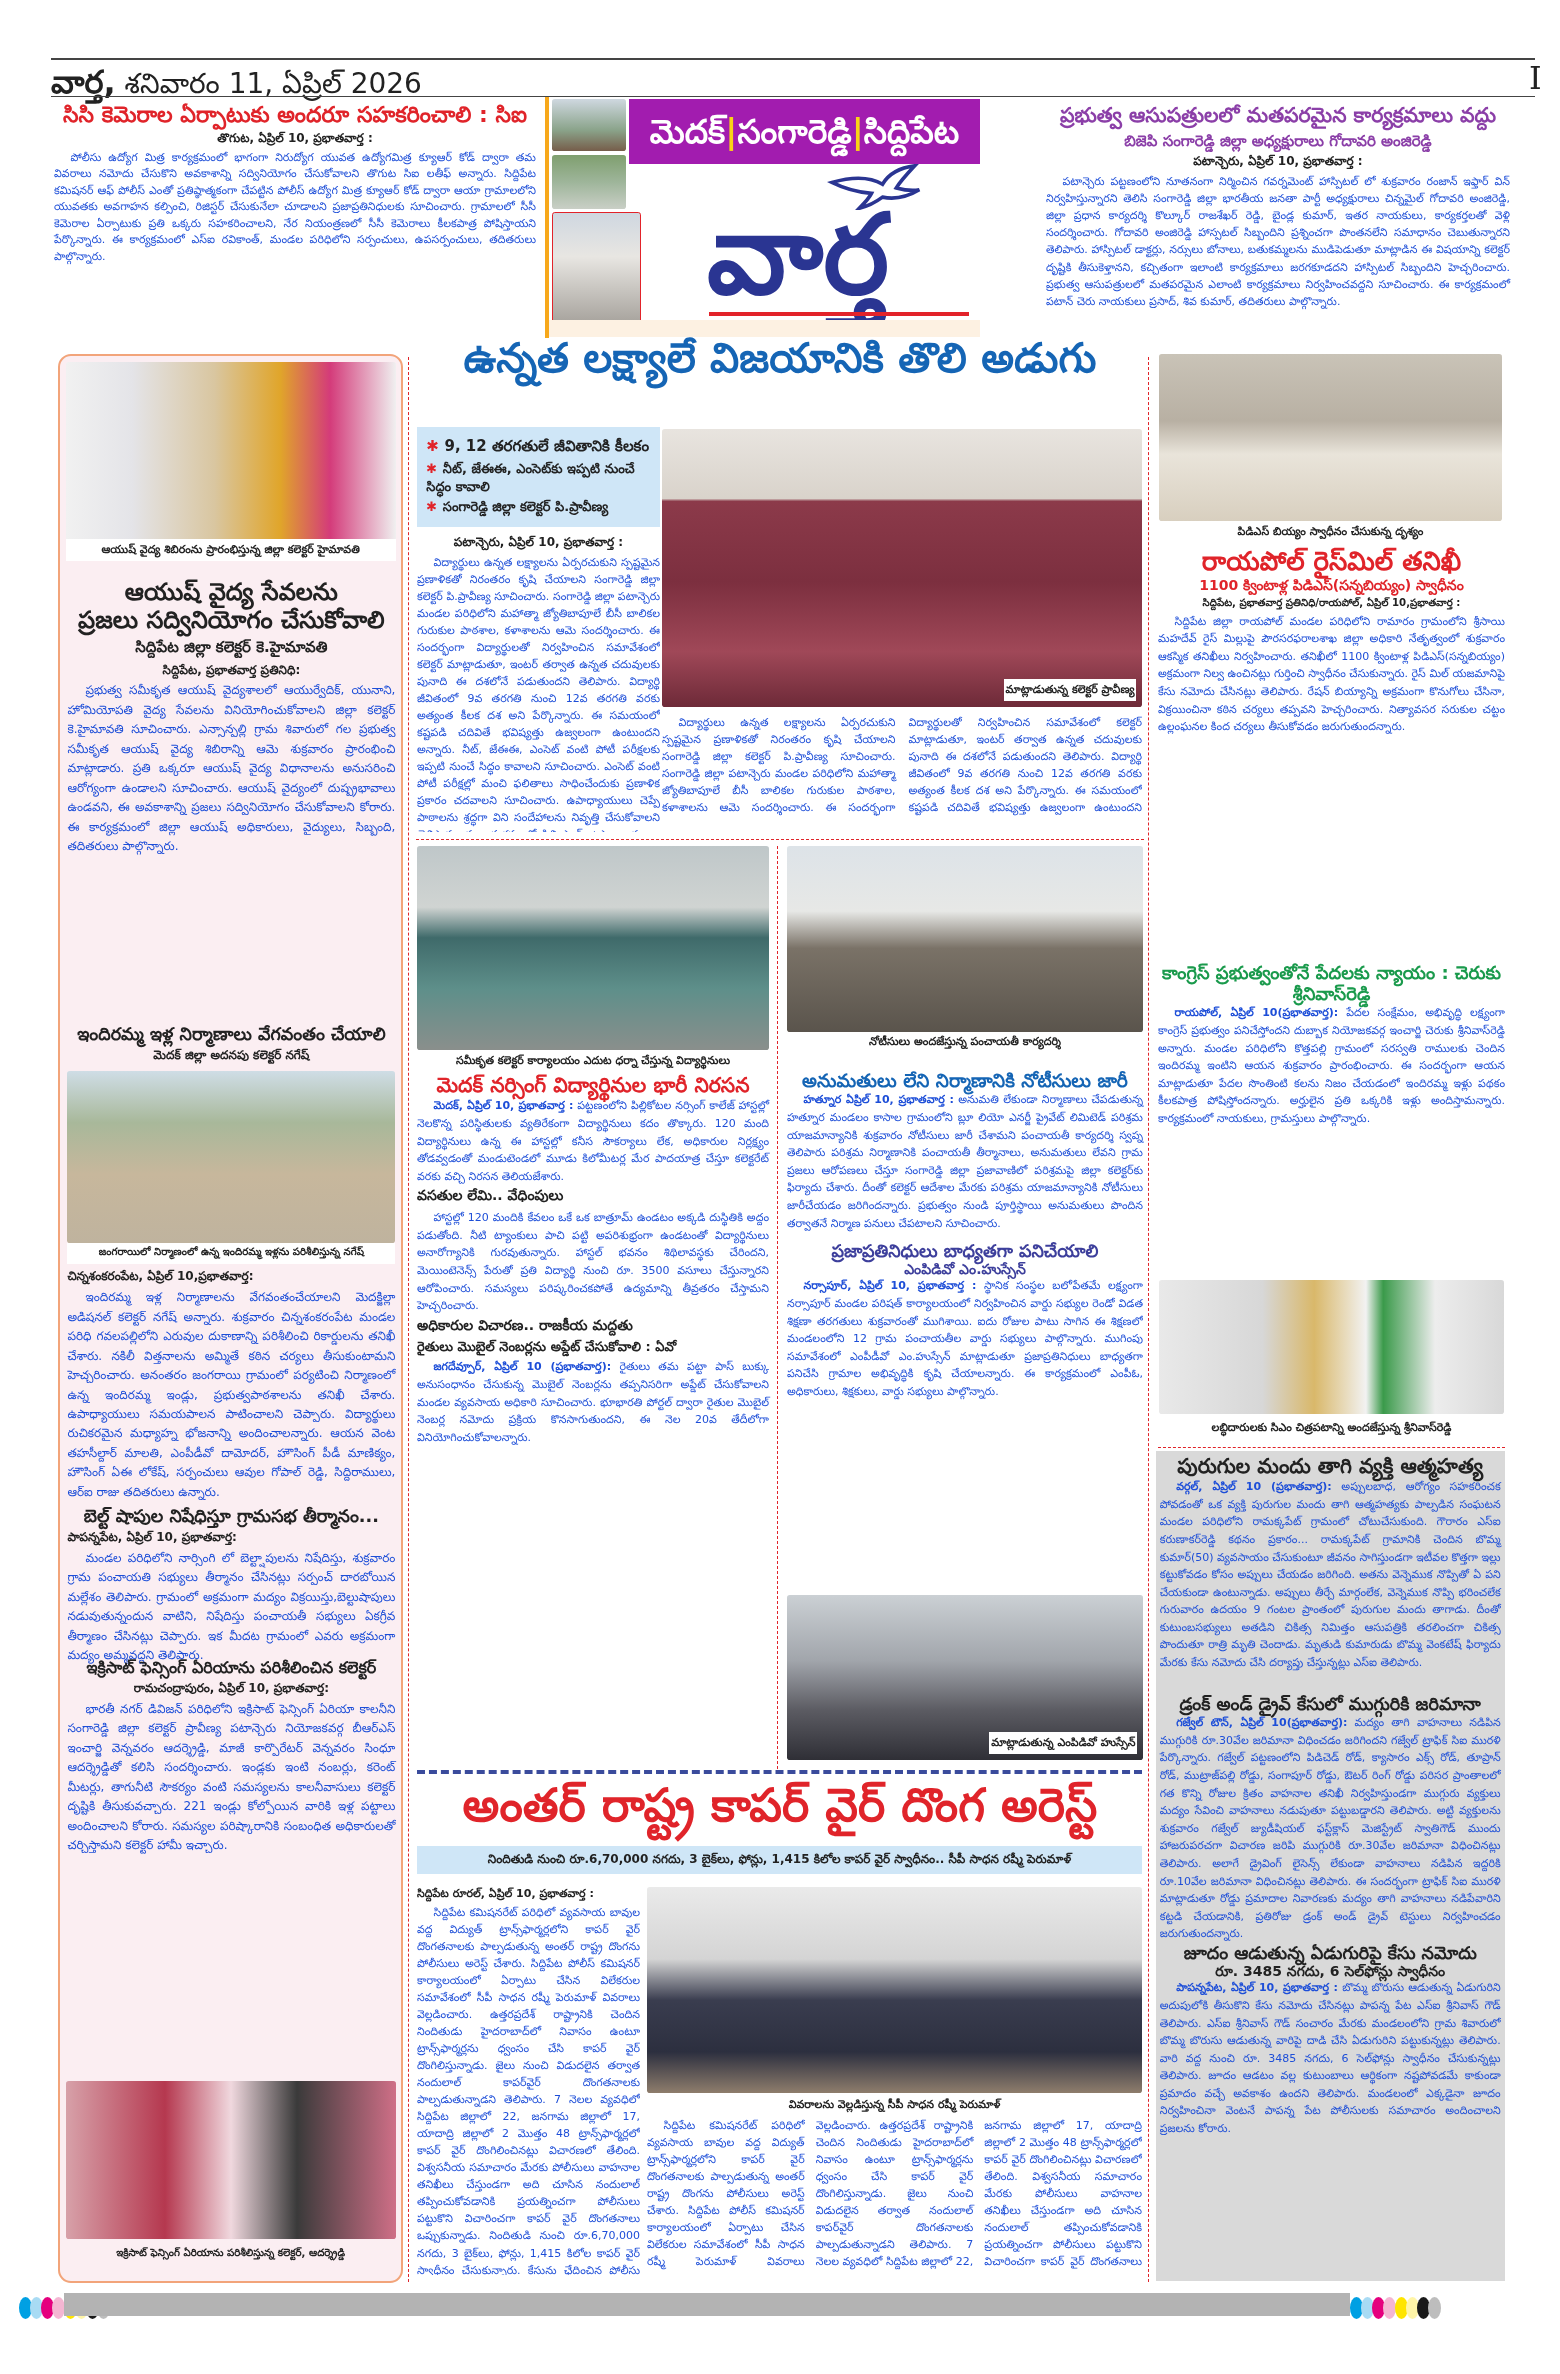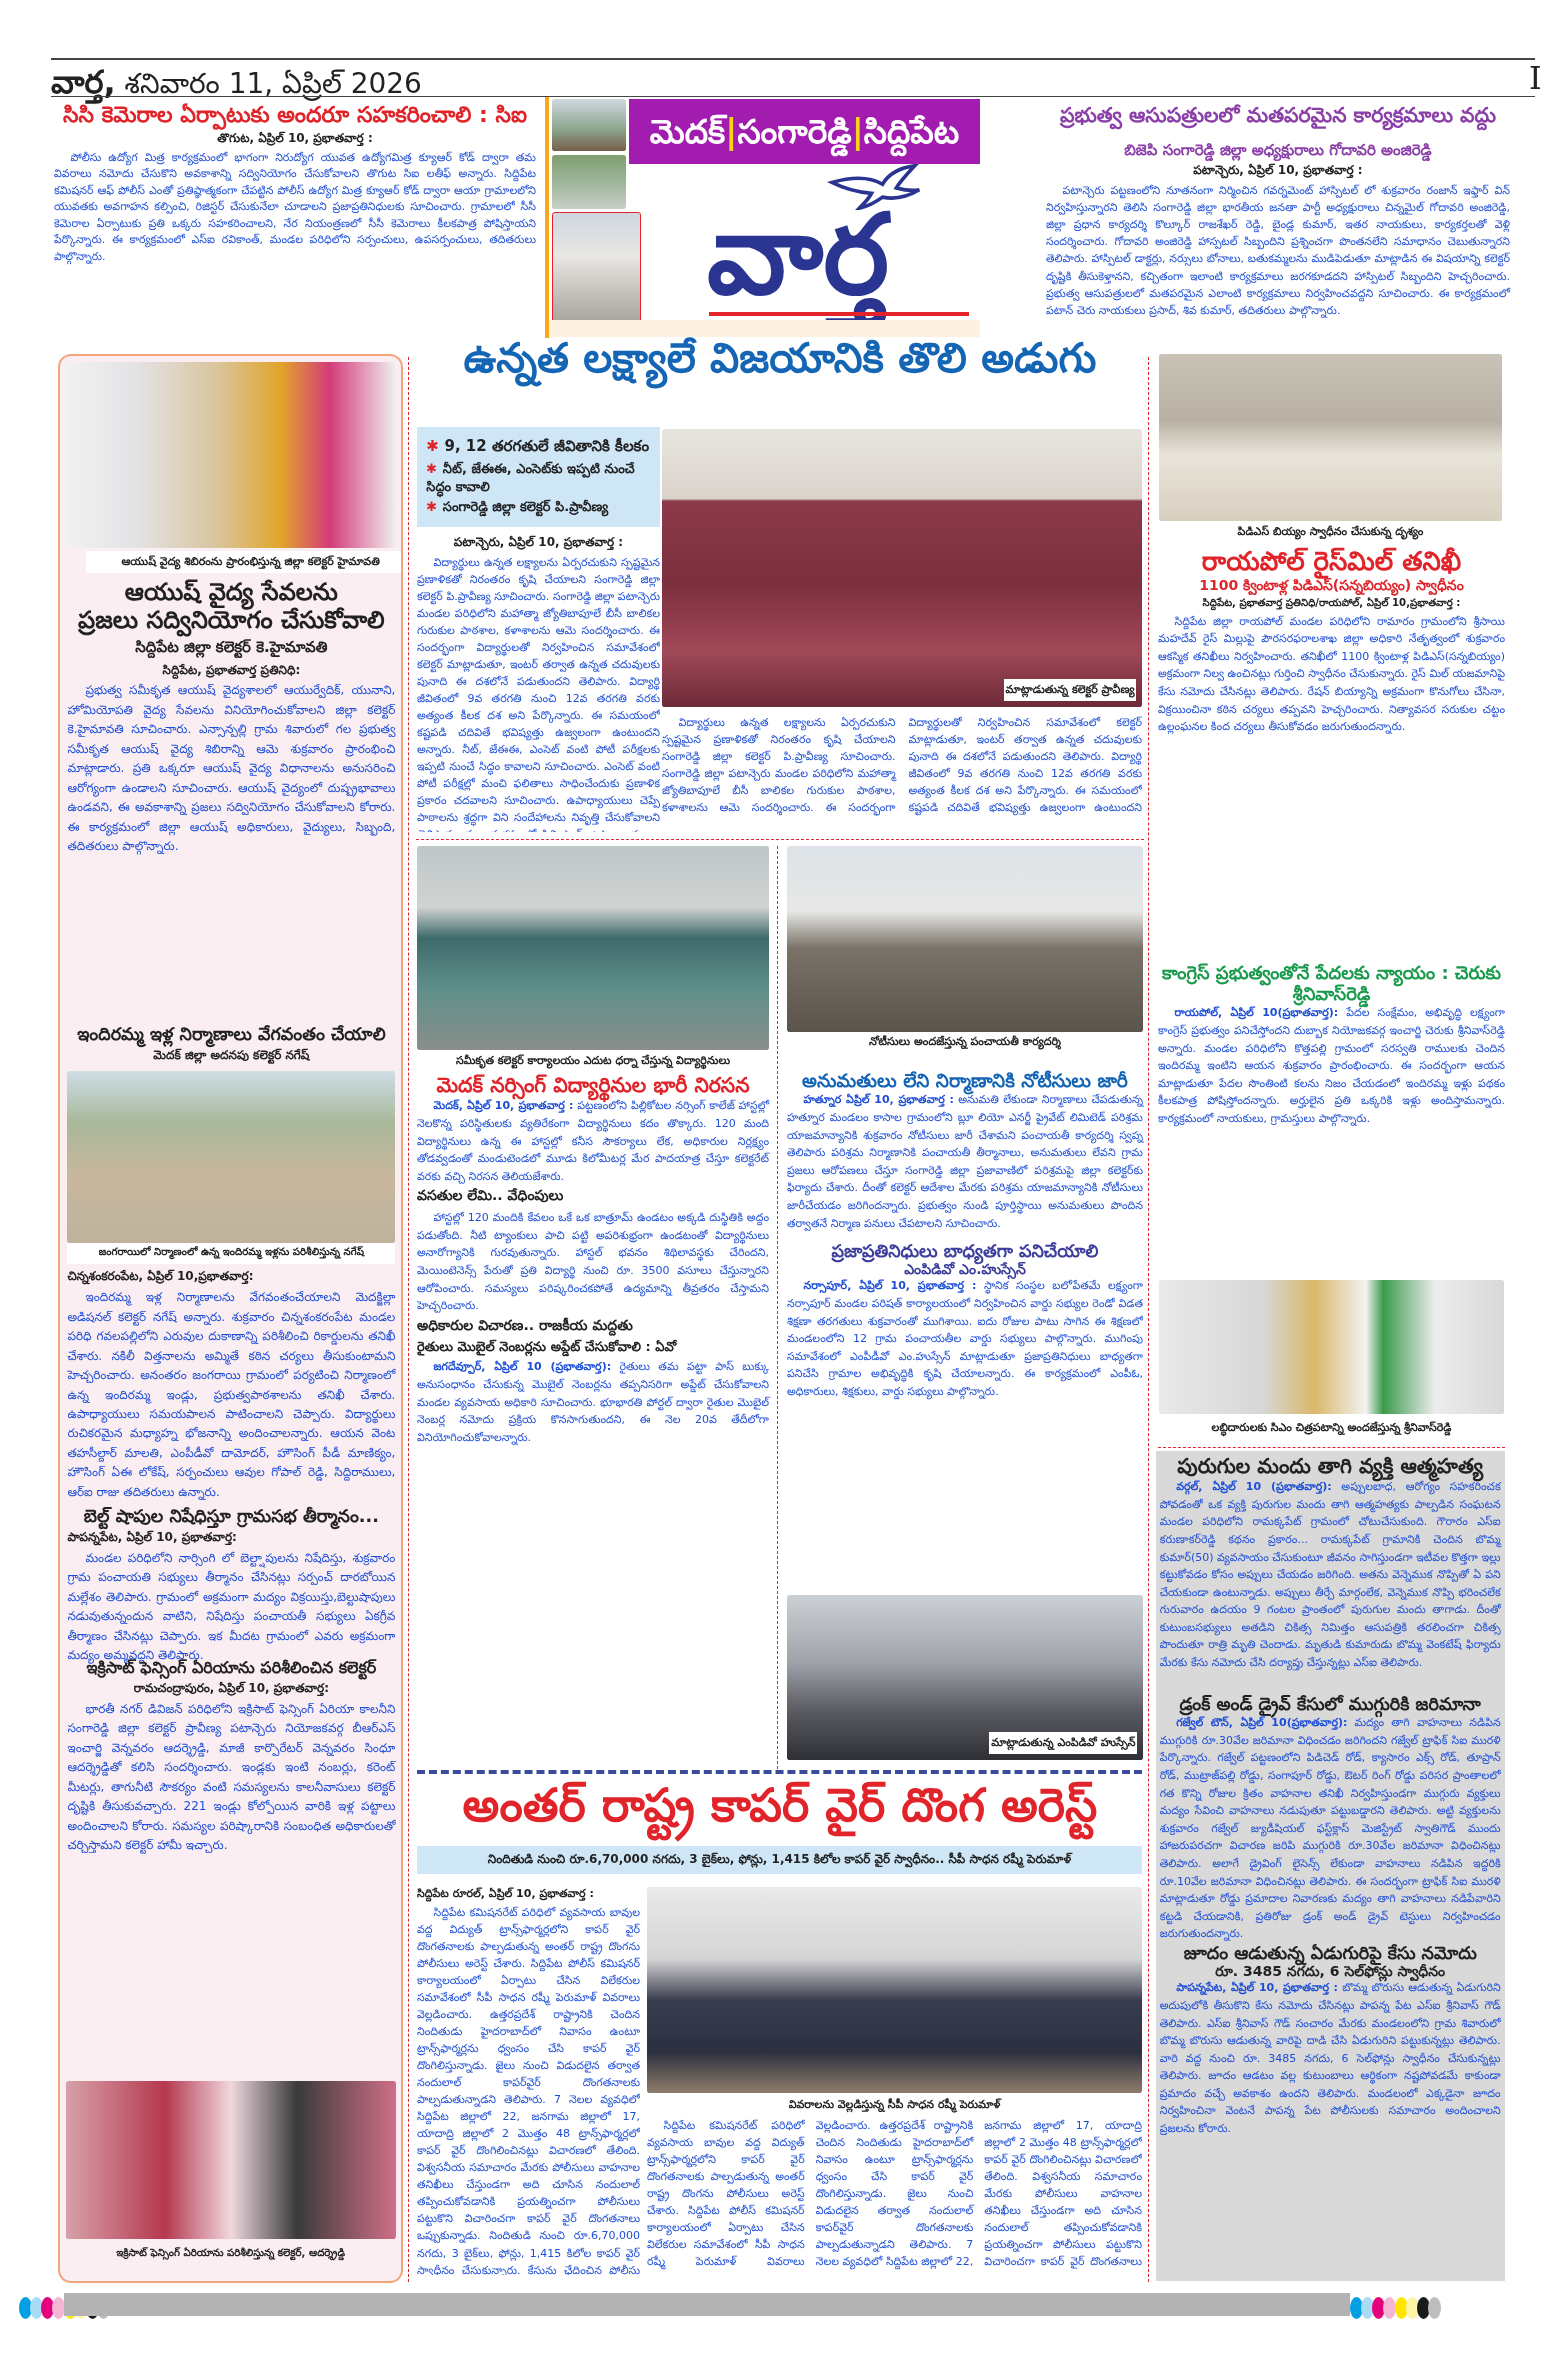--- a/index.html
+++ b/index.html
@@ -81,31 +81,31 @@
         <path d="M5 20 Q40 10 60 22 Q70 5 95 2 Q80 18 75 26 Q90 30 100 28 Q80 40 60 36 Q48 45 35 48 Q45 38 48 32 Q25 30 5 20Z" fill="#fff" stroke="#2a3592" stroke-width="4"></path>
       </svg>
   </div>
   <div class="abs" style="left:158px; top:102px; font-size:111px; font-weight:700; color:#2a3592; line-height:1;">వార్త</div>
   <div class="abs" style="left:160px; top:215px; width:260px; height:3.7px; background:#e2232a;"></div>
   <div class="abs" style="left:0; top:223px; width:431px; height:16.7px; background:#fdf1e2;"></div>
 </div>
 
 <section class="abs" style="left:1046px; top:104px; width:464px;">
   <h2 class="hl purple" style="font-size:20.4px;">ప్రభుత్వ ఆసుపత్రులలో మతపరమైన కార్యక్రమాలు వద్దు</h2>
-  <div class="hl purple" style="font-size:15px; margin-top:15px;">బిజెపి సంగారెడ్డి జిల్లా అధ్యక్షురాలు గోదావరి అంజిరెడ్డి</div>
+  <div class="hl purple" style="font-size:15px; margin-top:6px;">బిజెపి సంగారెడ్డి జిల్లా అధ్యక్షురాలు గోదావరి అంజిరెడ్డి</div>
   <div class="byline" style="font-size:12px;">పటాన్చెరు, ఏప్రిల్ 10, ప్రభాతవార్త :</div>
   <div class="body">
       <p style="font-size:11px; line-height:1.55;">పటాన్చెరు పట్టణంలోని నూతనంగా నిర్మించిన గవర్నమెంట్ హాస్పిటల్ లో శుక్రవారం రంజాన్ ఇఫ్తార్ విన్ నిర్వహిస్తున్నారని తెలిసి సంగారెడ్డి జిల్లా భారతీయ జనతా పార్టీ అధ్యక్షురాలు చిన్నమైల్ గోదావరి అంజిరెడ్డి, జిల్లా ప్రధాన కార్యదర్శి కొల్కూర్ రాజశేఖర్ రెడ్డి, బైండ్ల కుమార్, ఇతర నాయకులు, కార్యకర్తలతో వెళ్లి సందర్శించారు. గోదావరి అంజిరెడ్డి హాస్పటల్ సిబ్బందిని ప్రశ్నించగా పొంతనలేని సమాధానం చెబుతున్నారని తెలిపారు. హాస్పిటల్ డాక్టర్లు, నర్సులు బోనాలు, బతుకమ్మలను ముడిపెడుతూ మాట్లాడిన ఈ విషయాన్ని కలెక్టర్ దృష్టికి తీసుకెళ్తానని, కచ్చితంగా ఇలాంటి కార్యక్రమాలు జరగకూడదని హాస్పిటల్ సిబ్బందిని హెచ్చరించారు. ప్రభుత్వ ఆసుపత్రులలో మతపరమైన ఎలాంటి కార్యక్రమాలు నిర్వహించవద్దని సూచించారు. ఈ కార్యక్రమంలో పటాన్ చెరు నాయకులు ప్రసాద్, శివ కుమార్, తదితరులు పాల్గొన్నారు.</p>
     </div>
 </section>
 
 <div class="abs pink-box" style="left:58px; top:354px; width:345px; height:1929px; overflow:hidden;">
 
   <div class="photo ph-ayush" style="position:absolute; left:5.6px; top:5.6px; width:330px; height:186px;"></div>
-  <div class="abs caption" style="left:5.6px; top:195px; width:330px; background:#fff; font-size:11px;margin-left:20px;">ఆయుష్ వైద్య శిబిరంను ప్రారంభిస్తున్న జిల్లా కలెక్టర్ హైమావతి</div>
+  <div class="abs caption" style="left:5.6px; top:183px; width:330px; background:#fff; font-size:11px;">ఆయుష్ వైద్య శిబిరంను ప్రారంభిస్తున్న జిల్లా కలెక్టర్ హైమావతి</div>
   <section class="abs" style="left:7.4px; top:223px; width:328px;">
     <h2 class="hl dark" style="font-size:24px;">ఆయుష్ వైద్య సేవలను</h2>
     <h2 class="hl dark" style="font-size:24px;">ప్రజలు సద్వినియోగం చేసుకోవాలి</h2>
     <div class="byline" style="font-size:15px;">సిద్దిపేట జిల్లా కలెక్టర్ కె.హైమావతి</div>
     <div class="byline" style="font-size:12px;">సిద్దిపేట, ప్రభాతవార్త ప్రతినిధి:</div>
     <div class="body">
         <p>ప్రభుత్వ సమీకృత ఆయుష్ వైద్యశాలలో ఆయుర్వేదిక్, యునాని, హోమియోపతి వైద్య సేవలను వినియోగించుకోవాలని జిల్లా కలెక్టర్ కె.హైమావతి సూచించారు. ఎన్సాన్పల్లి గ్రామ శివారులో గల ప్రభుత్వ సమీకృత ఆయుష్ వైద్య శిబిరాన్ని ఆమె శుక్రవారం ప్రారంభించి మాట్లాడారు. ప్రతి ఒక్కరూ ఆయుష్ వైద్య విధానాలను అనుసరించి ఆరోగ్యంగా ఉండాలని సూచించారు. ఆయుష్ వైద్యంలో దుష్ప్రభావాలు ఉండవని, ఈ అవకాశాన్ని ప్రజలు సద్వినియోగం చేసుకోవాలని కోరారు. ఈ కార్యక్రమంలో జిల్లా ఆయుష్ అధికారులు, వైద్యులు, సిబ్బంది, తదితరులు పాల్గొన్నారు.</p>
       </div>
   </section>
 

